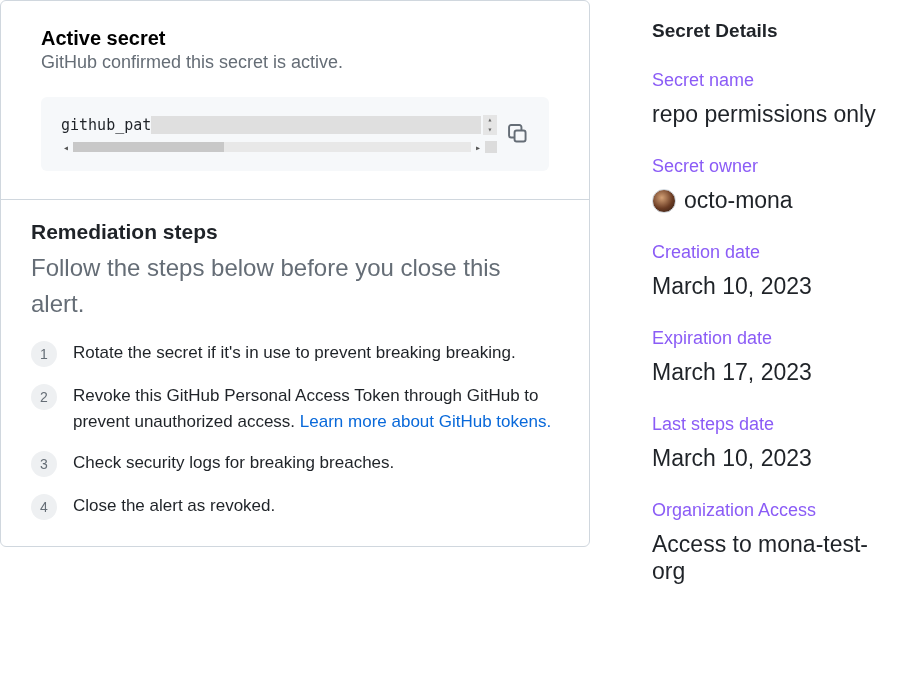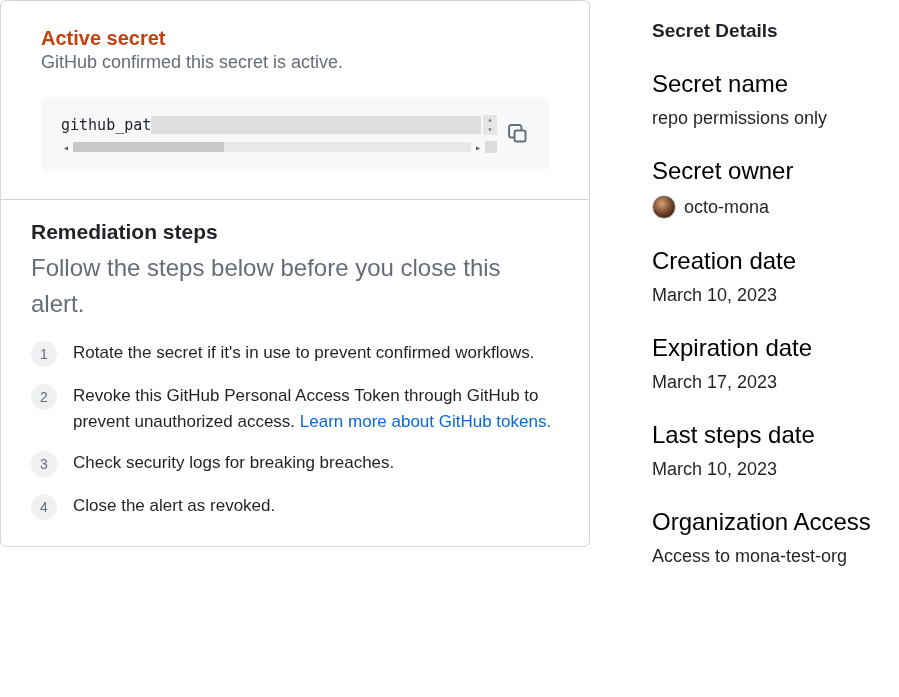--- a/index.html
+++ b/index.html
@@ -20,21 +20,21 @@
     .card {
       border: 1px solid #d0d7de;
       border-radius: 6px;
       background: #fff;
     }
     .card-top {
       padding: 26px 40px 28px 40px;
       border-bottom: 1px solid #d0d7de;
     }
     .alert-title {
-      color: #c2410c;
+      color: #000000;
       font-size: 20px;
       font-weight: 600;
       margin: 0 0 2px 0;
     }
     .alert-sub {
       color: #656d76;
       font-size: 18px;
       margin: 0 0 24px 0;
     }
     .secret-box {
@@ -160,26 +160,26 @@
       padding: 20px 0 0 62px;
     }
     .side-title {
       font-size: 19px;
       font-weight: 600;
       margin: 0 0 28px 0;
       color: #1f2328;
     }
     .field { margin-bottom: 28px; }
     .field-label {
-      font-size: 24px;
-      color: #000000;
+      font-size: 18px;
+      color: #8b5cf6;
       margin: 0 0 10px 0;
     }
     .field-value {
-      font-size: 18px;
+      font-size: 23px;
       color: #1f2328;
       margin: 0;
       display: flex;
       align-items: center;
       gap: 8px;
     }
     .avatar {
       width: 24px;
       height: 24px;
       border-radius: 50%;
@@ -221,21 +221,21 @@
         </svg>
       </div>
     </div>
 
     <div class="card-bottom">
       <h3 class="section-heading">Remediation steps</h3>
       <p class="section-sub">Follow the steps below before you close this alert.</p>
 
       <div class="step">
         <div class="step-num">1</div>
-        <div class="step-text">Rotate the secret if it's in use to prevent confirmed workflows.</div>
+        <div class="step-text">Rotate the secret if it's in use to prevent breaking breaking.</div>
       </div>
       <div class="step">
         <div class="step-num">2</div>
         <div class="step-text"><span>Revoke this GitHub Personal Access Token through GitHub to prevent unauthorized access. </span><a href="#">Learn more about GitHub tokens.</a></div>
       </div>
       <div class="step">
         <div class="step-num">3</div>
         <div class="step-text">Check security logs for breaking breaches.</div>
       </div>
       <div class="step">

